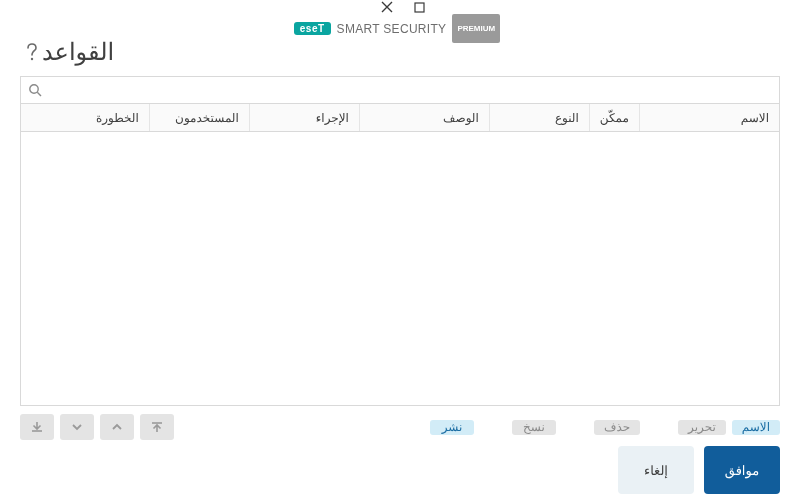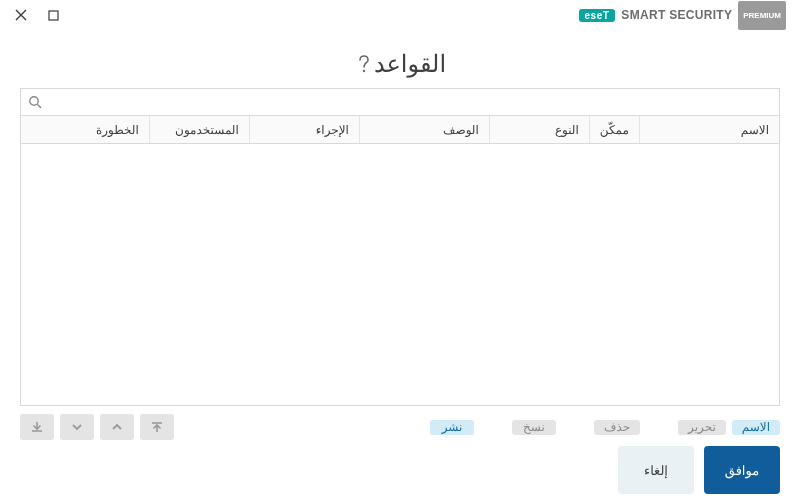--- a/index.html
+++ b/index.html
@@ -1,26 +1,26 @@
 <!DOCTYPE html>
 <html dir="rtl"><head>
 <meta charset="utf-8">
 <style>
 * { margin: 0; padding: 0; box-sizing: border-box; font-family: "Segoe UI", Tahoma, Arial, sans-serif; }
 body { width: 800px; height: 500px; background: #fff; display: flex; flex-direction: column; overflow: hidden; }
 
-.titlebar { height: 30px; display: flex; align-items: center; justify-content: space-between; padding: 0 8px; background: #fff; direction: ltr; }
+.titlebar { height: 30px; display: flex; align-items: center; justify-content: space-between; padding: 0 8px; background: #fff; direction: ltr; flex-direction: column; }
 .wincontrols { display: flex; gap: 18px; align-items: center; padding-left: 6px; }
 .wc { width: 14px; height: 14px; cursor: pointer; display: flex; align-items: center; justify-content: center; }
 .brand { display: flex; align-items: center; gap: 6px; padding-right: 6px; }
 .brand-eset { background: #0aa5a0; color: #fff; font-size: 10px; font-weight: 700; padding: 1px 6px; border-radius: 3px; letter-spacing: 0.5px; }
-.brand-text { color: #6d6d6d; font-size: 12px; font-weight: 700; letter-spacing: 0.3px; }
+.brand-text { color: #6d6d6d; font-size: 12px; font-weight: 400; letter-spacing: 0.3px; }
 .brand-prem { background: #9a9a9a; color: #fff; font-size: 8px; font-weight: 700; padding: 10px 5px; border-radius: 2px; }
 
-.header { display: flex; align-items: center; justify-content: center; padding: 8px 22px 10px 22px; margin-top: 12px; }
+.header { display: flex; align-items: center; justify-content: flex-end; padding: 8px 22px 10px 22px; }
 .header h1 { font-size: 24px; font-weight: 400; color: #404040; }
 .help { width: 20px; height: 20px; cursor: pointer; color: #616161; display:flex; align-items:center; justify-content:center; font-size:18px; }
 
 .content { flex: 1; padding: 0 20px; display: flex; flex-direction: column; }
 
 .searchrow { height: 28px; display: flex; align-items: center; gap: 6px; border: 1px solid #d9d9d9; background: #fff; padding: 0 6px; direction: ltr; }
 .searchrow .sicon { width:16px; height:16px; color:#808080; display:flex; align-items:center; justify-content:center;}
 .searchrow input { flex:1; border:none; outline:none; font-size:12px; height:100%; background:transparent; direction: rtl; }
 
 .table-wrap { flex:1; border: 1px solid #d9d9d9; border-top: none; display:flex; flex-direction:column; background:#fff;}

